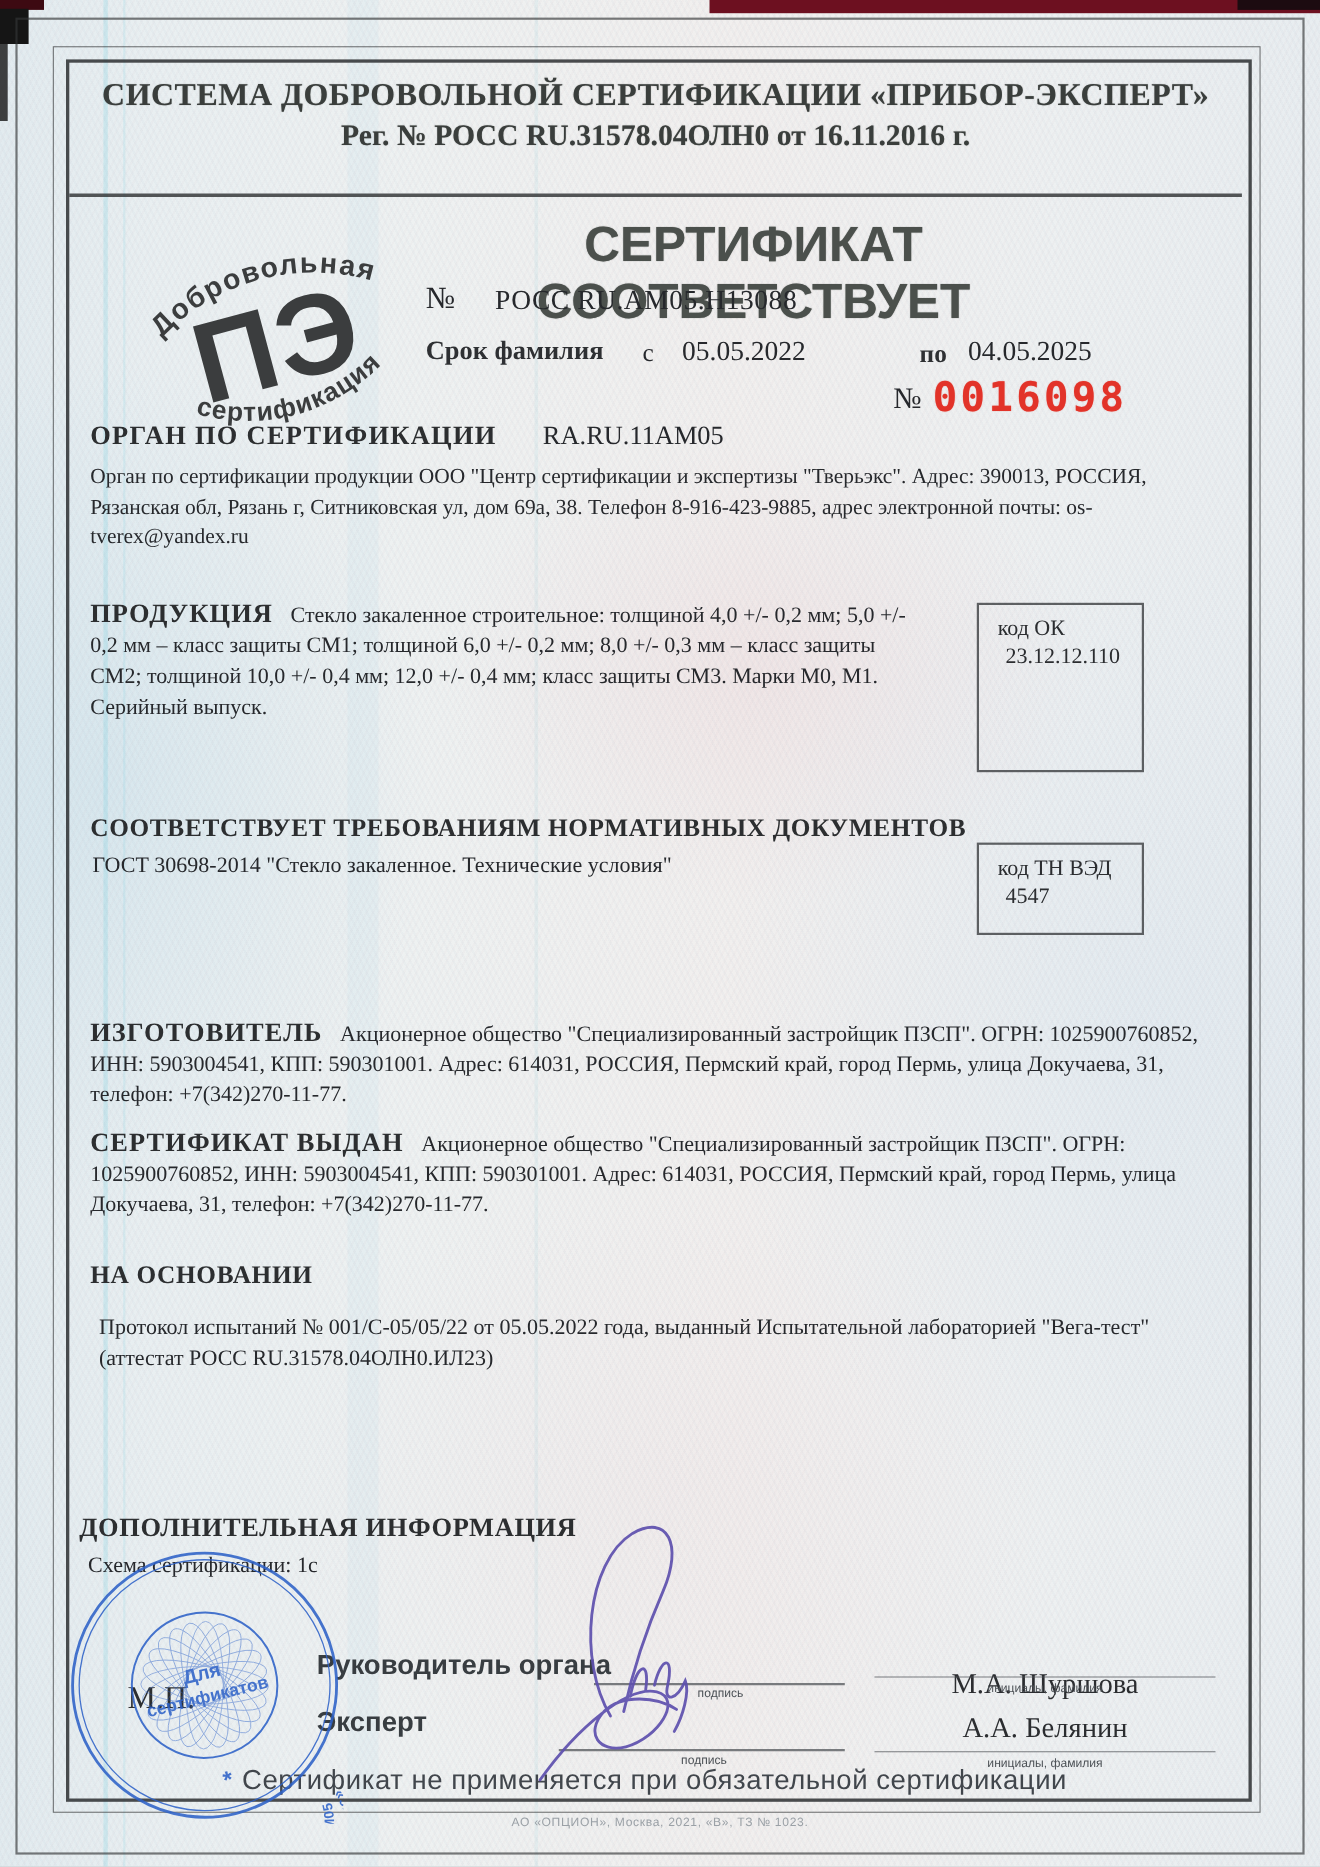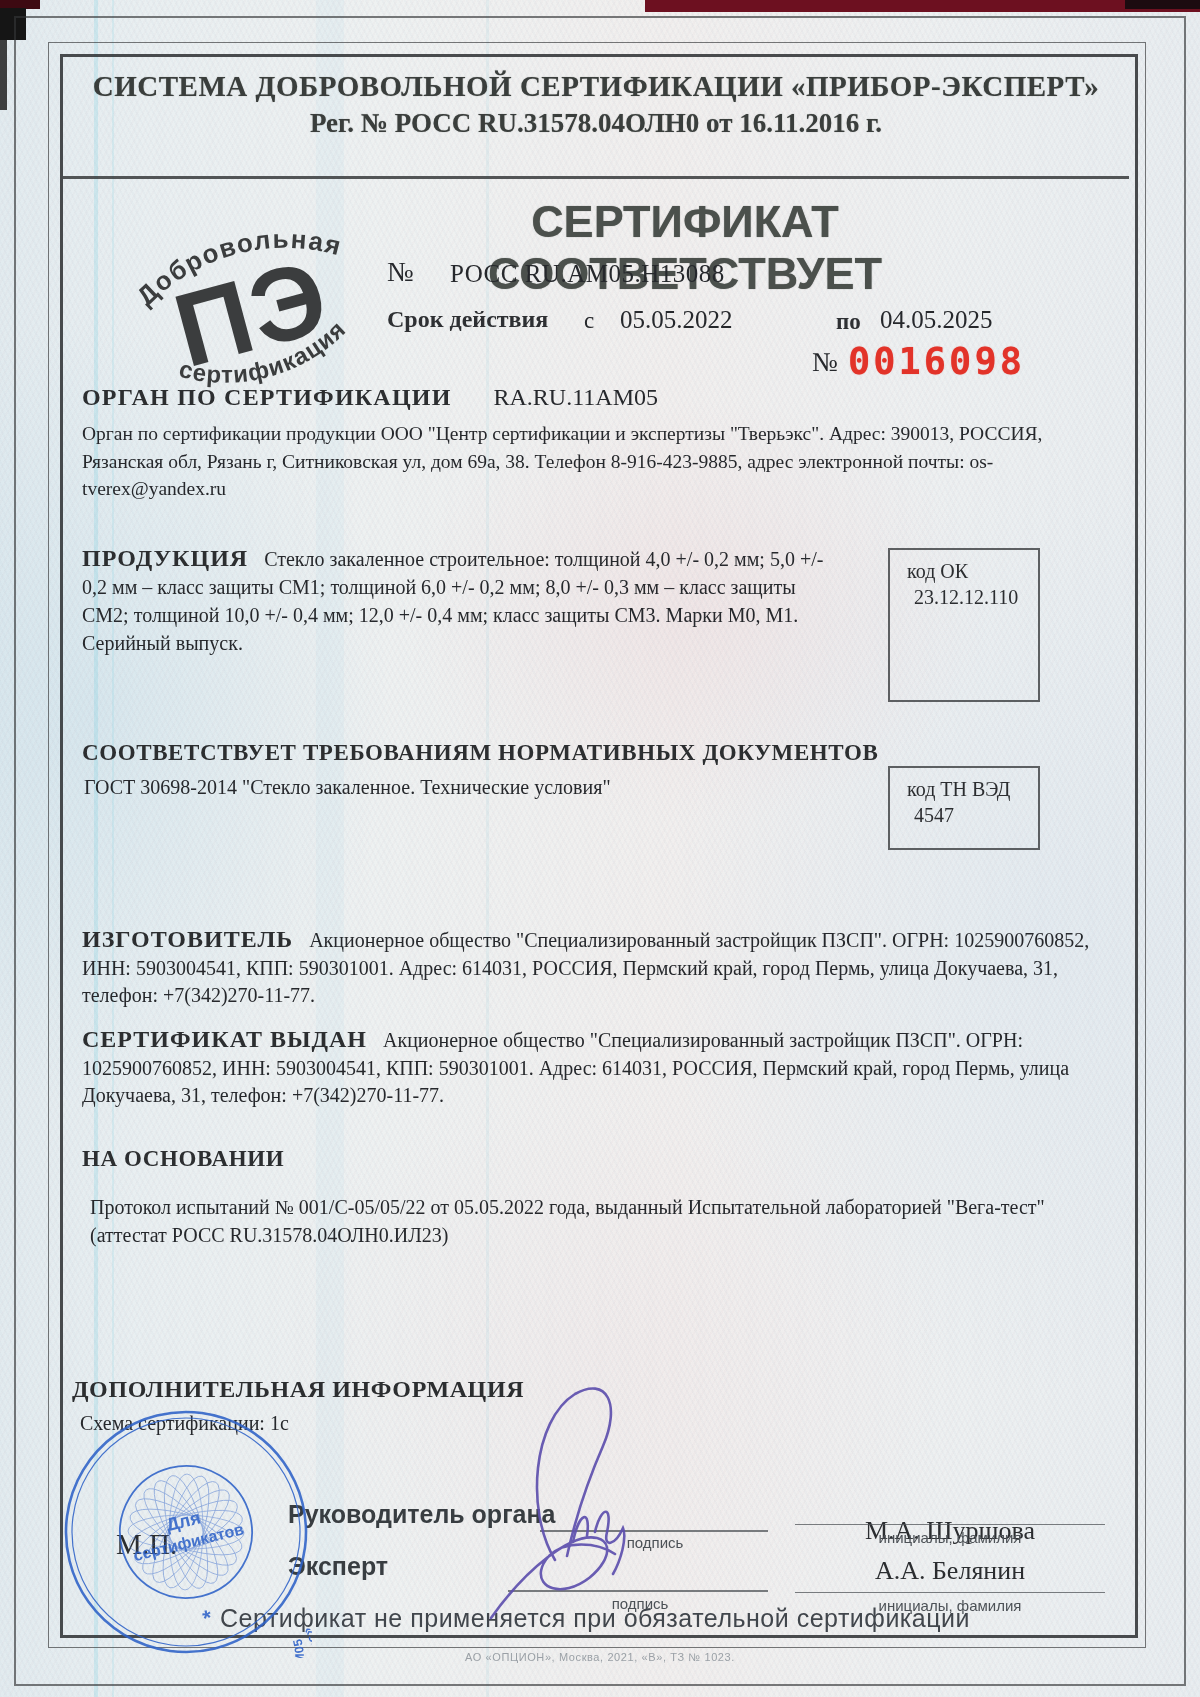--- a/index.html
+++ b/index.html
@@ -27,21 +27,21 @@
   .sec-h{font-size:24px;font-weight:bold;letter-spacing:1.2px;color:#2c2e30;}
   .sec-h-sm{font-size:23px;font-weight:bold;letter-spacing:.6px;color:#2c2e30;}
   .body-t{font-size:20px;line-height:27.5px;color:#26282c;}
   .body-s{font-size:19.5px;line-height:27.5px;color:#26282c;}
   .h-inline{font-size:24px;font-weight:bold;letter-spacing:1px;margin-right:16px;color:#2c2e30;}
   .code-box{position:absolute;border:2px solid rgba(58,60,62,.8);padding:8px 17px;font-size:20px;line-height:26px;color:#2b2d30;box-sizing:border-box;}
   .code-val{margin-left:7px;}
   .red-num{font-family:"DejaVu Sans Mono",monospace;font-size:37px;font-weight:bold;color:#e23329;letter-spacing:3px;text-shadow:0 0 1px rgba(226,51,41,.6);}
   .sig-label{font-family:"Liberation Sans",sans-serif;font-size:25px;font-weight:bold;color:#383d41;}
   .sig-line{border-top:2px solid rgba(80,84,88,.75);height:0;}
-  .cap{font-family:"Liberation Sans",sans-serif;font-size:15px;color:#4c5156;text-align:center;}
+  .cap{font-family:"Liberation Sans",sans-serif;font-size:11px;color:#4c5156;text-align:center;}
   .name{font-size:26px;color:#2b2d30;text-align:center;}
   .footnote{font-family:"Liberation Sans",sans-serif;font-size:25px;color:#41464c;letter-spacing:.5px;text-align:center;}
   .imprint{font-family:"Liberation Sans",sans-serif;font-size:11px;color:#9aa0a6;text-align:center;letter-spacing:.6px;}
   .streak{position:absolute;top:0;height:100%;}
   .mp{font-size:29px;color:#2c2e30;}
 </style>
 </head>
 <body>
 
 <div id="page">
@@ -77,21 +77,21 @@
       <text x="150" y="162" font-size="104" text-anchor="middle" letter-spacing="2">ПЭ</text>
       <text font-size="24" letter-spacing="1"><textPath href="#logoBottom" startOffset="50%" text-anchor="middle">сертификация</textPath></text>
     </g>
   </svg>
 
   <div class="abs doc-title" style="left:330px;top:196px;width:710px;">СЕРТИФИКАТ СООТВЕТСТВУЕТ</div>
 
   <div class="abs" style="left:387px;top:256px;font-size:28px;">№</div>
   <div class="abs serif25" style="left:450px;top:260px;letter-spacing:.5px;">РОСС RU.АМ05.Н13088</div>
 
-  <div class="abs" style="left:387px;top:306px;font-size:24px;font-weight:bold;color:#2e3033;">Срок действия</div>
+  <div class="abs" style="left:387px;top:306px;font-size:24px;font-weight:bold;color:#2e3033;">Срок фамилия</div>
   <div class="abs" style="left:584px;top:308px;font-size:23px;">с</div>
   <div class="abs serif25" style="left:620px;top:306px;">05.05.2022</div>
   <div class="abs" style="left:836px;top:309px;font-size:23px;font-weight:bold;color:#2e3033;">по</div>
   <div class="abs serif25" style="left:880px;top:306px;">04.05.2025</div>
 
   <div class="abs" style="left:812px;top:347px;font-size:27px;">№</div>
   <div class="abs red-num" style="left:848px;top:340px;">0016098</div>
 
   <div class="abs" style="left:82px;top:384px;width:1012px;">
     <div>

